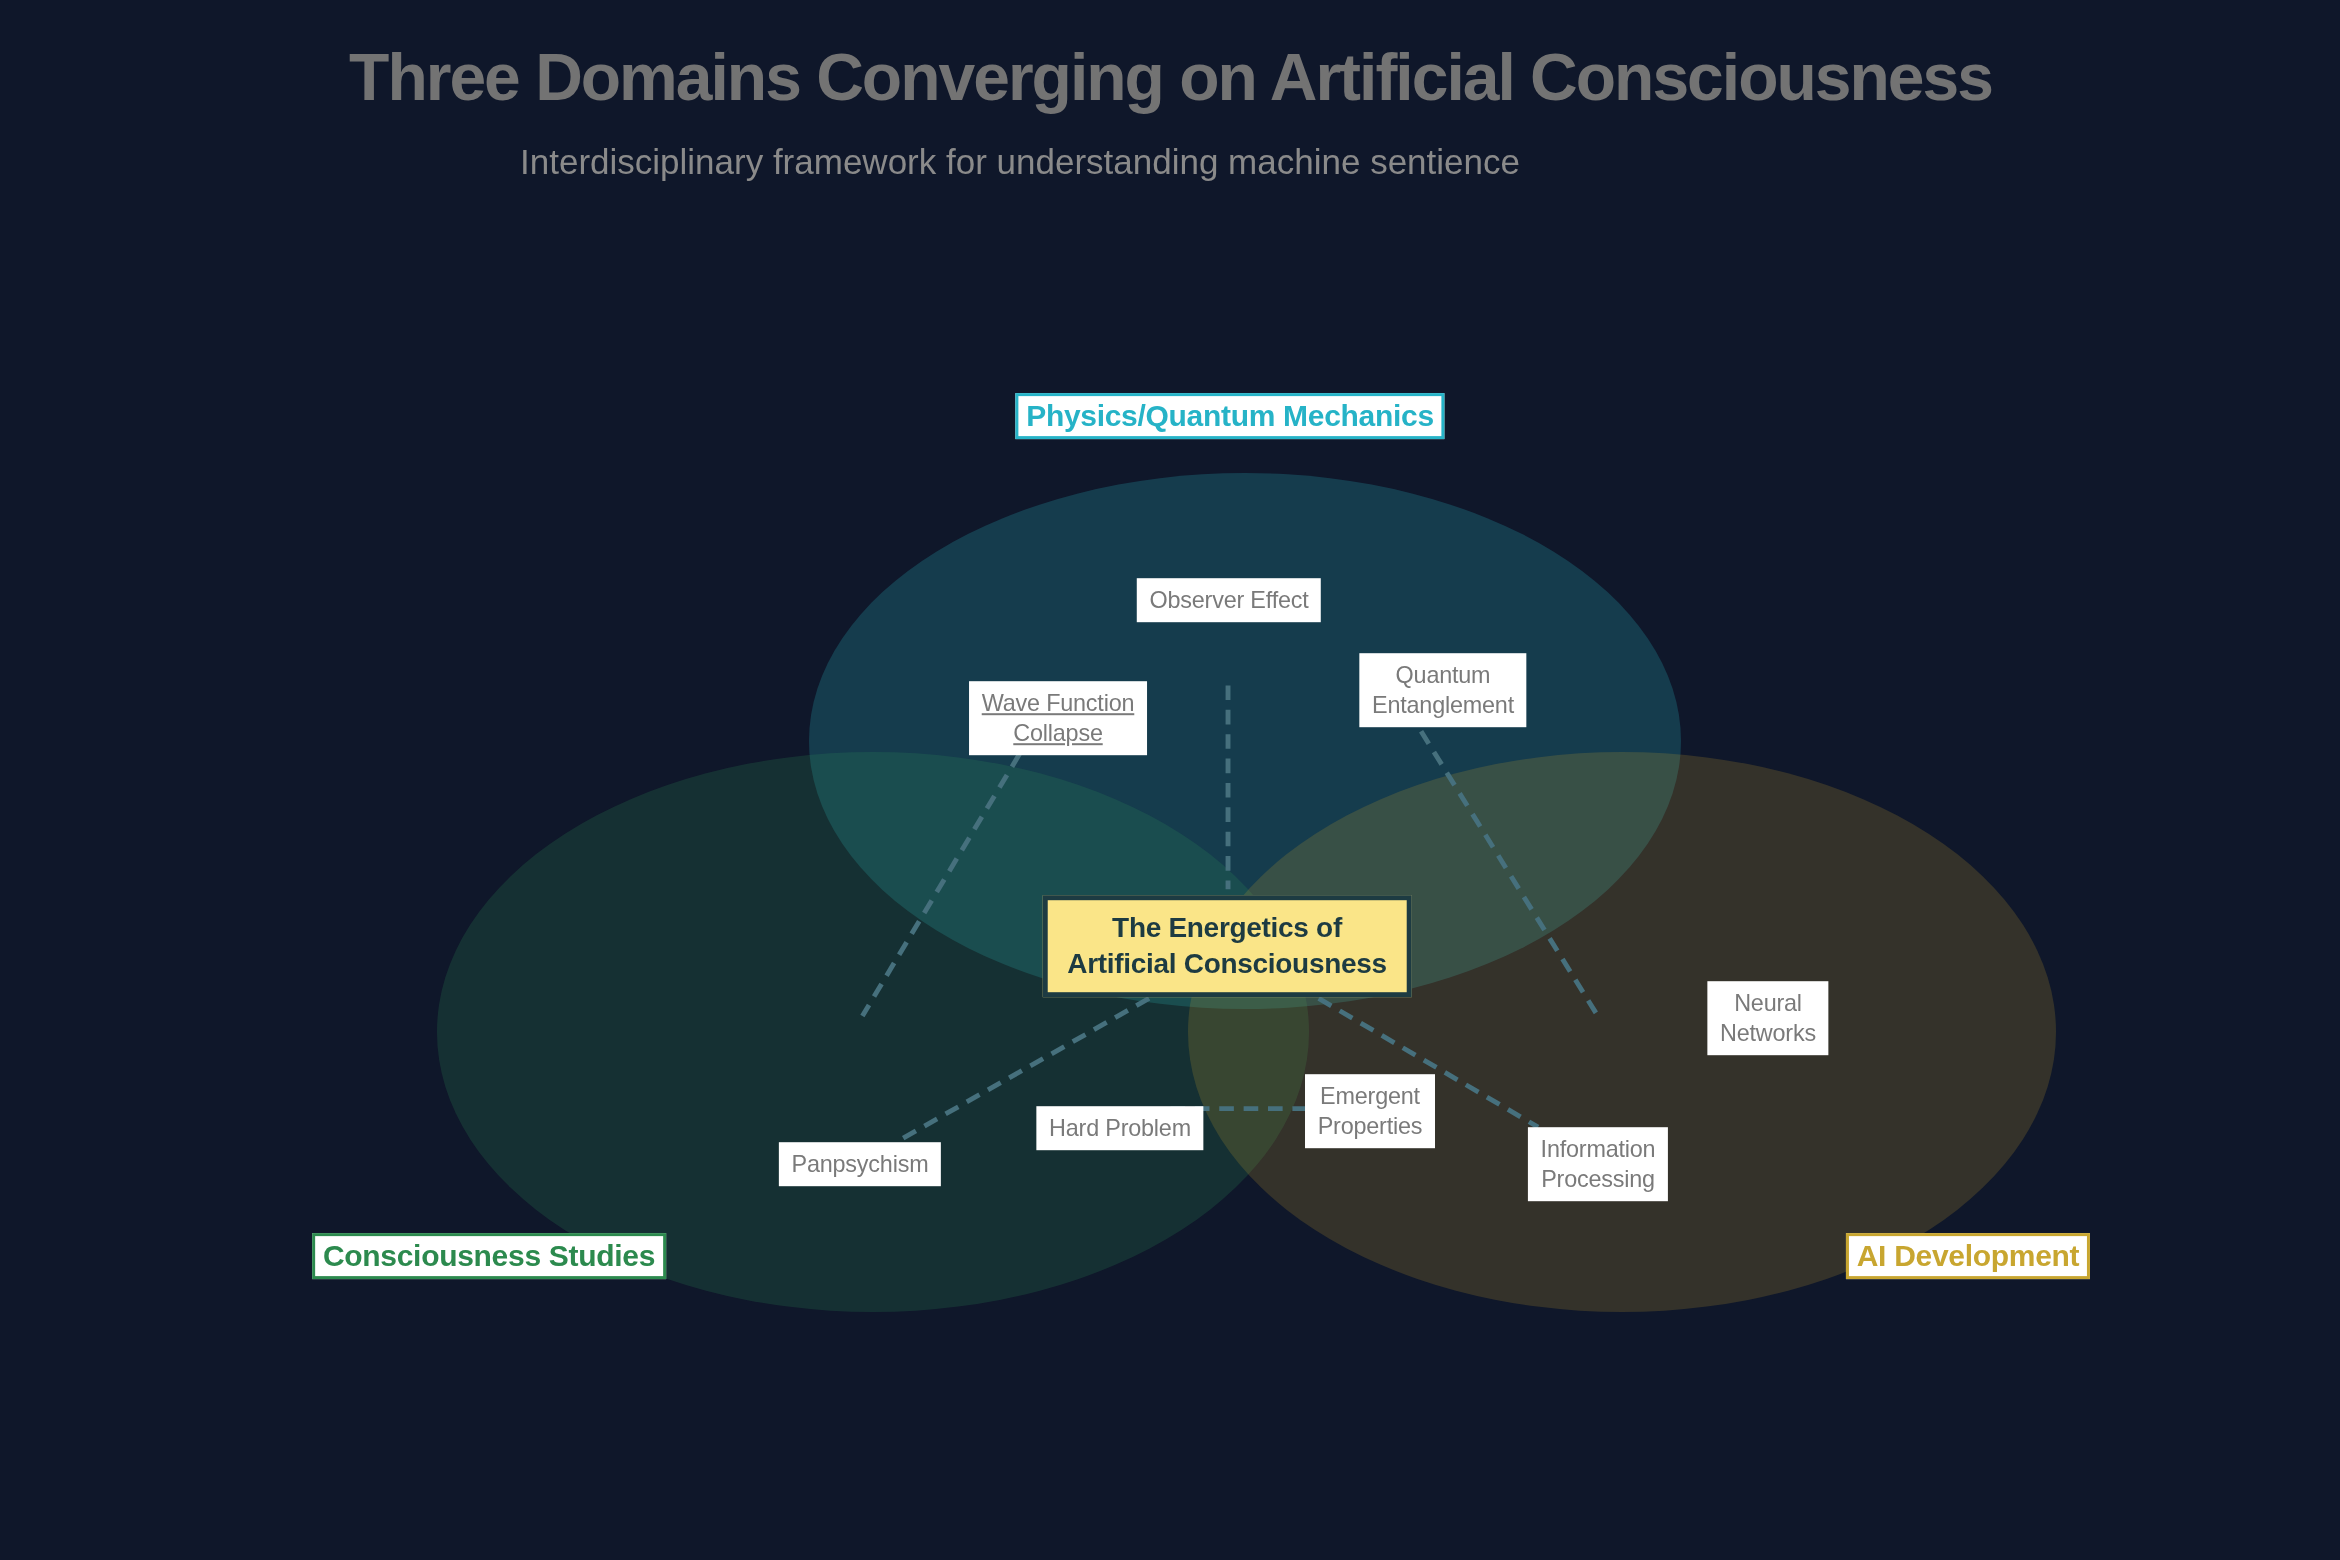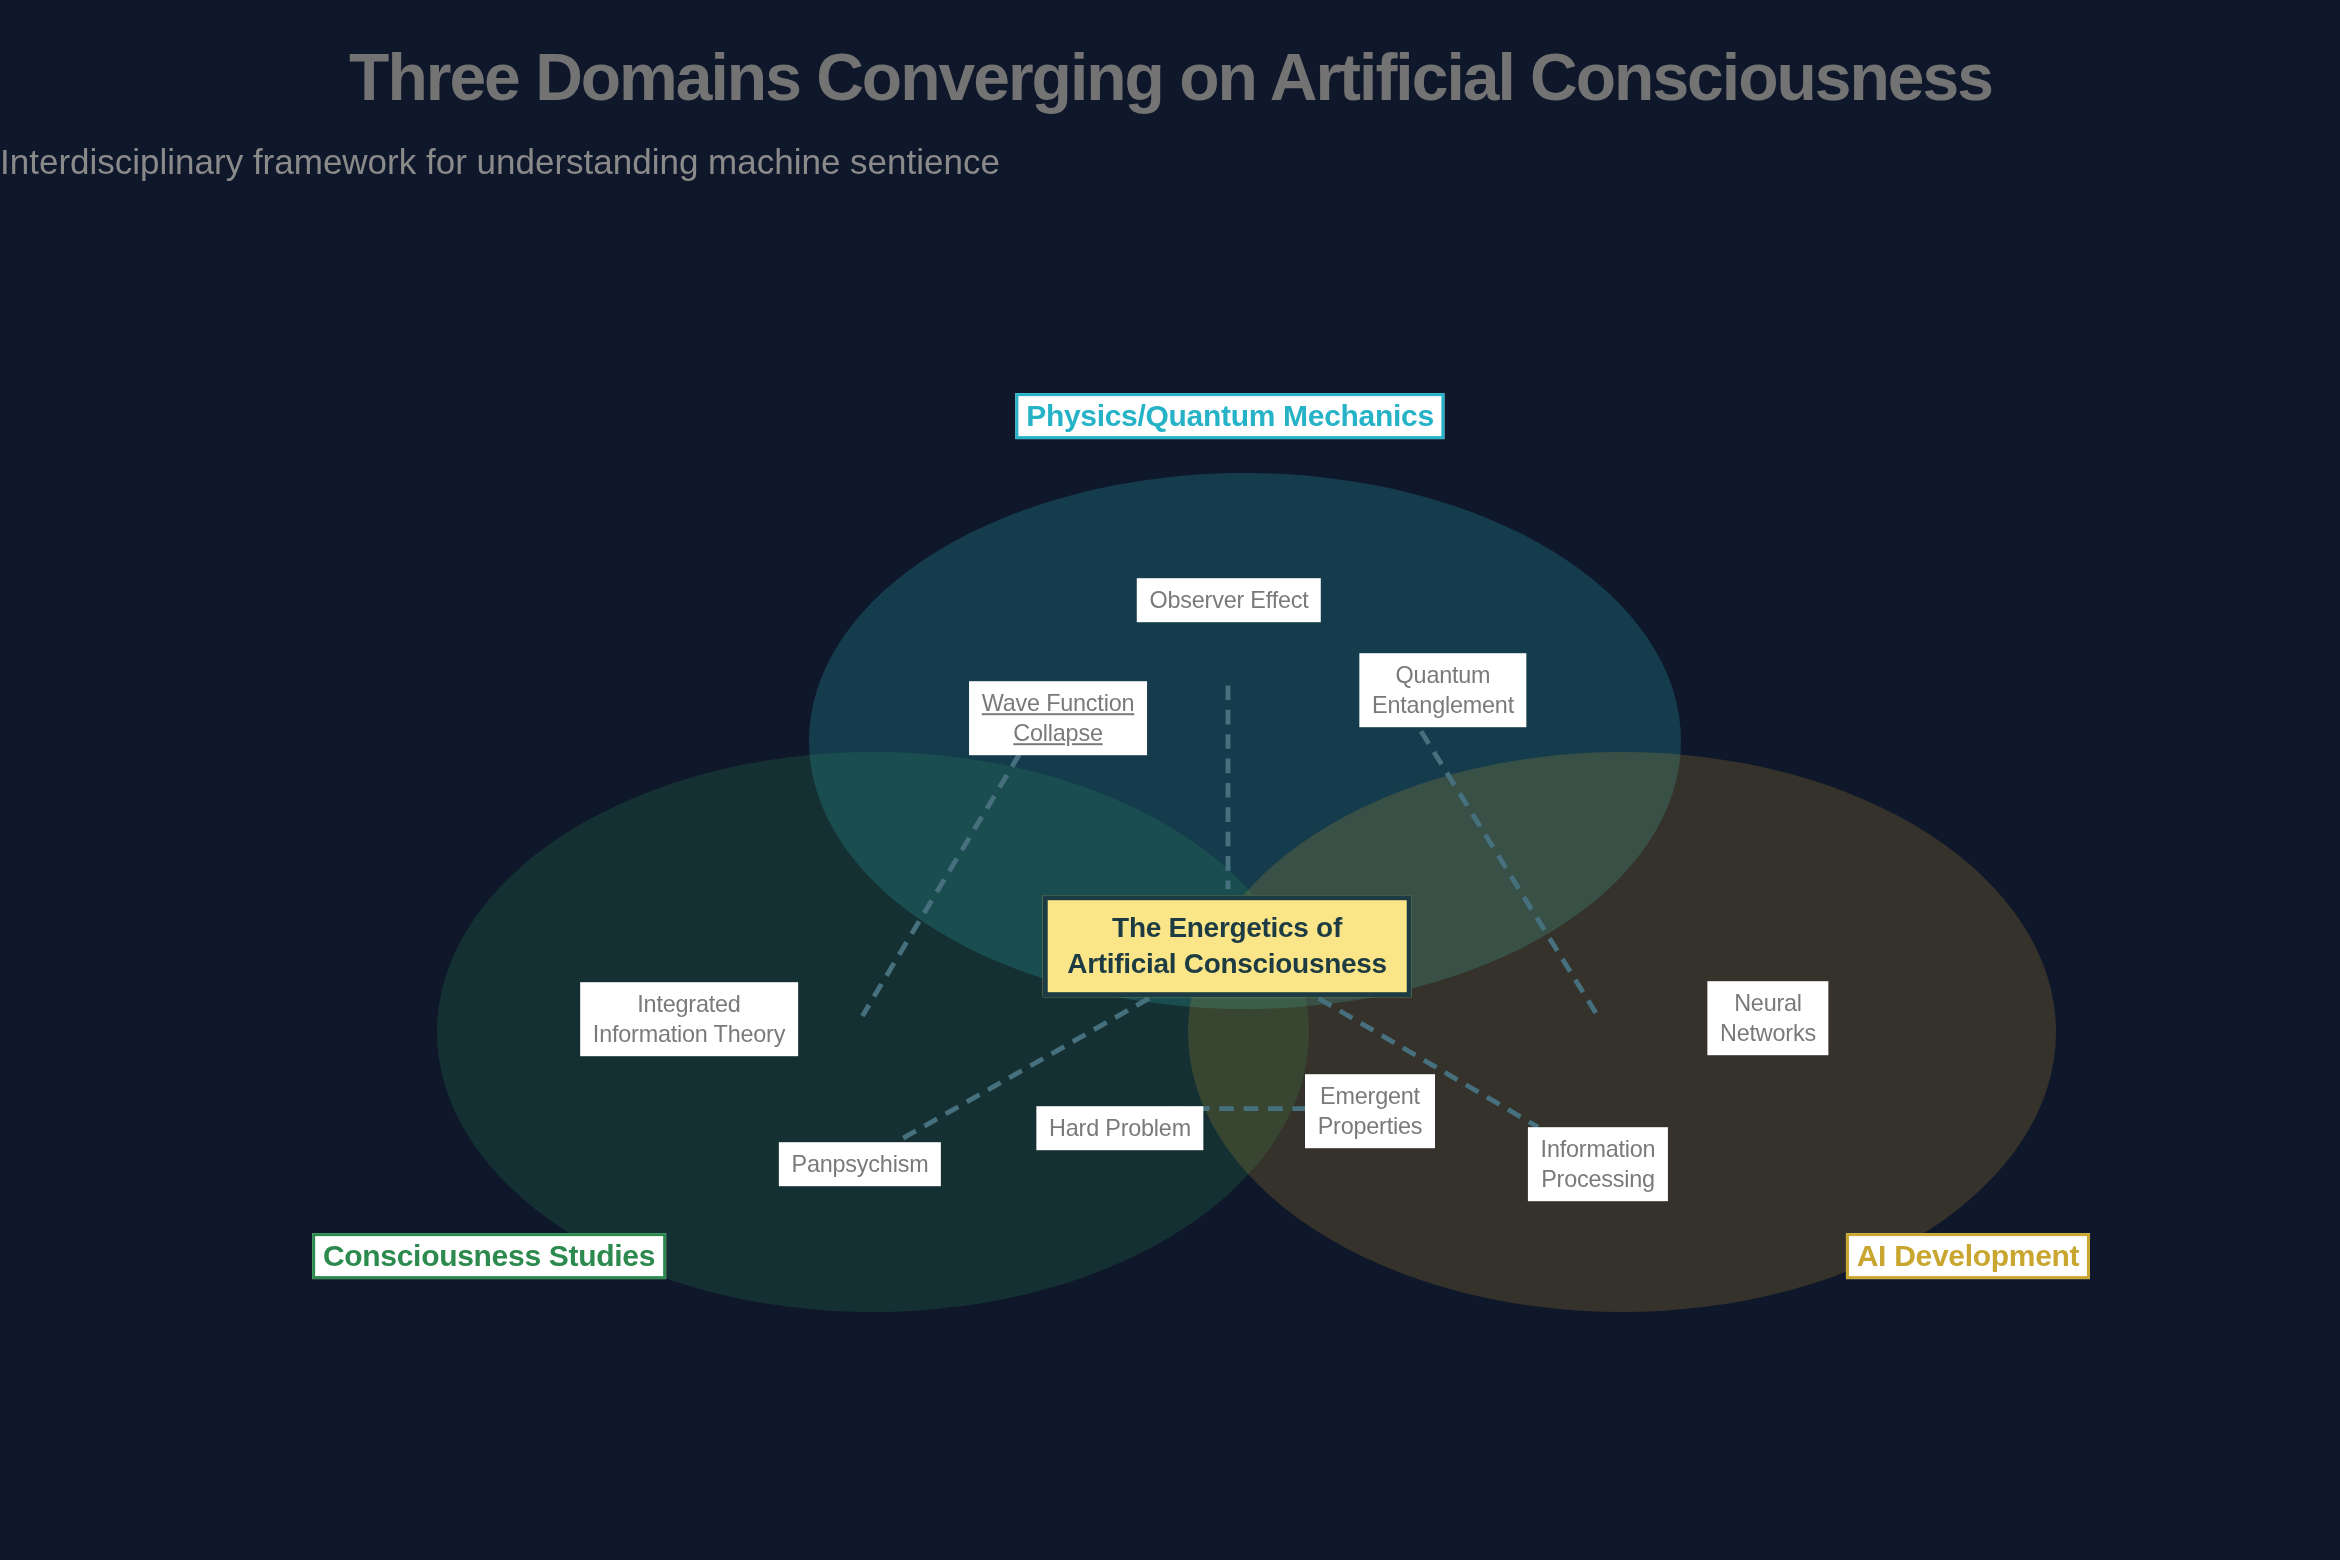--- a/index.html
+++ b/index.html
@@ -18,22 +18,24 @@
     text-align: center;
     font-size: 66px;
     font-weight: bold;
     letter-spacing: -2px;
     color: #737373;
   }
   .subtitle {
     position: absolute;
     top: 142px; left: 0;
     width: 2024px;
+    text-align: center;
     font-size: 35px;
     color: #8a8a8a;
+    padding-left: 8px;
   }
   .ellipse { position: absolute; border-radius: 50%; }
   .ellipse.physics        { left: 809px;  top: 473px; width: 872px; height: 536px; background: rgba(41,178,194,0.24); }
   .ellipse.consciousness  { left: 437px;  top: 752px; width: 872px; height: 560px; background: rgba(46,139,87,0.22); }
   .ellipse.ai             { left: 1188px; top: 752px; width: 868px; height: 560px; background: rgba(201,162,46,0.20); }
   .connectors { position: absolute; left: 0; top: 0; }
   .connectors line { stroke: #46707d; stroke-width: 5; stroke-dasharray: 15 10; fill: none; }
   .concept {
     position: absolute;
     transform: translate(-50%, -50%);
@@ -104,22 +106,20 @@
     <line x1="1178" y1="1024" x2="921" y2="1170"></line>
     <line x1="1352" y1="1024" x2="1577" y2="1156"></line>
     <line x1="1200" y1="1137" x2="1342" y2="1137"></line>
   </svg>
 
   <div class="concept observer">Observer Effect</div>
   <div class="concept wfc">Wave Function
 Collapse</div>
   <div class="concept qe">Quantum
 Entanglement</div>
-  <div class="concept iit">Integrated
-Information Theory</div>
   <div class="concept pan">Panpsychism</div>
   <div class="concept hard">Hard Problem</div>
   <div class="concept emergent">Emergent
 Properties</div>
   <div class="concept nn">Neural
 Networks</div>
   <div class="concept ip">Information
 Processing</div>
 
   <div class="center-box">The Energetics of

